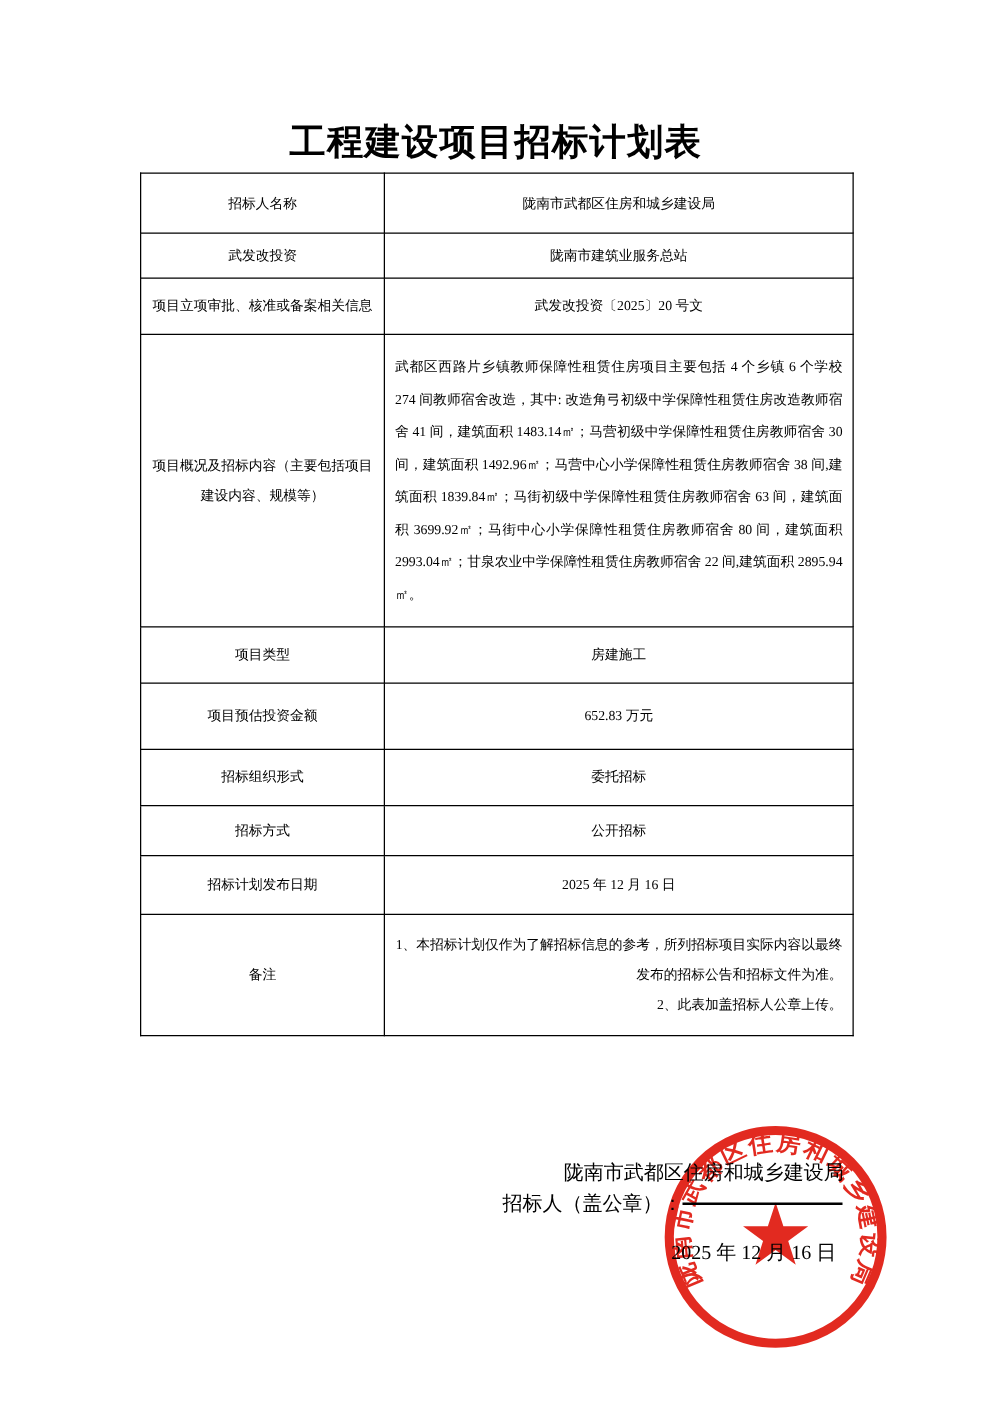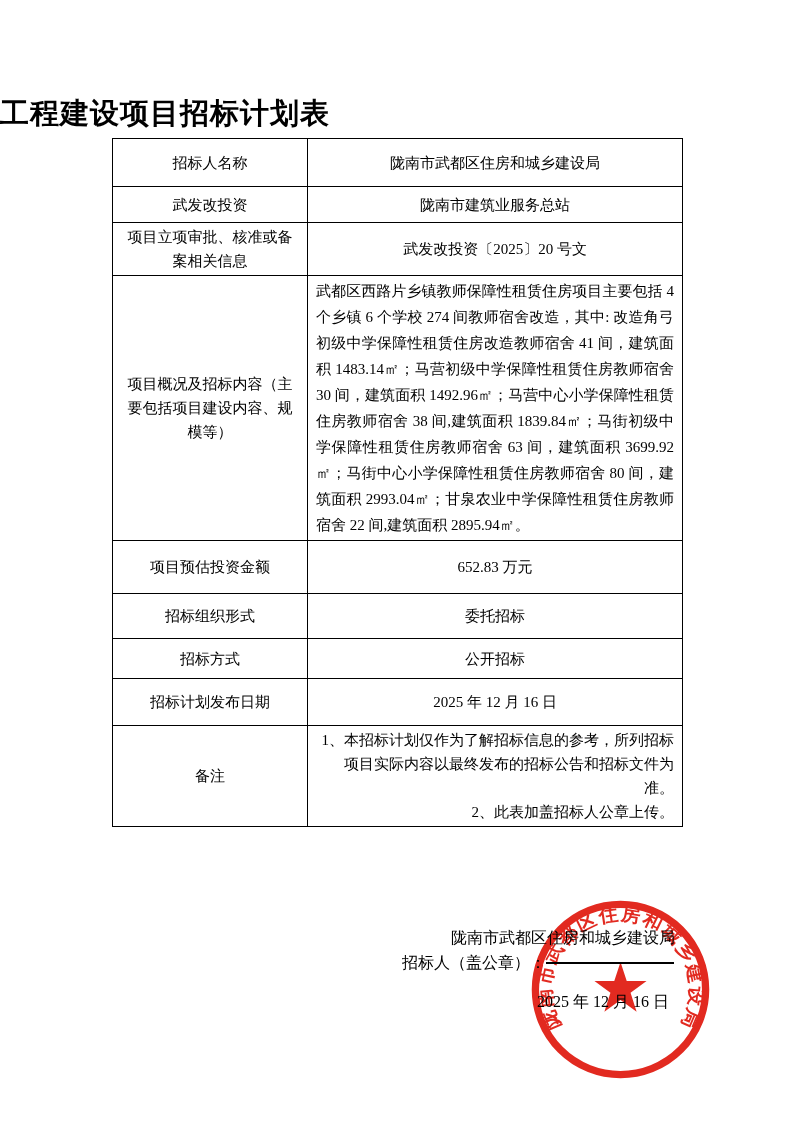--- a/index.html
+++ b/index.html
@@ -6,34 +6,35 @@
   .page{
     position:relative;
     width:793px;height:1122px;
     background:#ffffff;
     overflow:hidden;
     font-family:"Liberation Serif","DejaVu Serif",serif;
     color:#000;
   }
   .doc-title{
     position:absolute;top:94px;left:0;width:793px;
+    text-align:center;
     font-family:"Liberation Sans","DejaVu Sans",sans-serif;
     font-weight:bold;font-size:29px;letter-spacing:1px;
     margin:0;
   }
   table.bid-table{
     position:absolute;left:112px;top:138px;
     width:570px;
     border-collapse:collapse;table-layout:fixed;
   }
   table.bid-table col.c-label{width:195px;}
   table.bid-table col.c-value{width:375px;}
   table.bid-table td{
     border:1.5px solid #000;
-    font-size:15px;
+    font-size:11px;
     padding:2px 8px;
     vertical-align:middle;
   }
   td.lbl{text-align:center;line-height:24px;}
   td.val{text-align:center;line-height:24px;}
   td.val-left{
     text-align:justify;text-justify:inter-ideograph;
     line-height:26px;padding:3px 10px 3px 9px;
   }
   td.val-remark{
@@ -91,20 +92,24 @@
         <td class="val">陇南市建筑业服务总站</td>
       </tr>
       <tr class="r4">
         <td class="lbl">项目立项审批、核准或备案相关信息</td>
         <td class="val">武发改投资〔2025〕20 号文</td>
       </tr>
       <tr class="r5">
         <td class="lbl">项目概况及招标内容（主要包括项目建设内容、规模等）</td>
         <td class="val-left">武都区西路片乡镇教师保障性租赁住房项目主要包括 4 个乡镇 6 个学校 274 间教师宿舍改造，其中: 改造角弓初级中学保障性租赁住房改造教师宿舍 41 间，建筑面积 1483.14㎡；马营初级中学保障性租赁住房教师宿舍 30 间，建筑面积 1492.96㎡；马营中心小学保障性租赁住房教师宿舍 38 间,建筑面积 1839.84㎡；马街初级中学保障性租赁住房教师宿舍 63 间，建筑面积 3699.92㎡；马街中心小学保障性租赁住房教师宿舍 80 间，建筑面积 2993.04㎡；甘泉农业中学保障性租赁住房教师宿舍 22 间,建筑面积 2895.94㎡。</td>
       </tr>
+      <tr class="r6">
+        <td class="lbl">项目类型</td>
+        <td class="val">房建施工</td>
+      </tr>
       <tr class="r7">
         <td class="lbl">项目预估投资金额</td>
         <td class="val">652.83 万元</td>
       </tr>
       <tr class="r8">
         <td class="lbl">招标组织形式</td>
         <td class="val">委托招标</td>
       </tr>
       <tr class="r9">
         <td class="lbl">招标方式</td>

